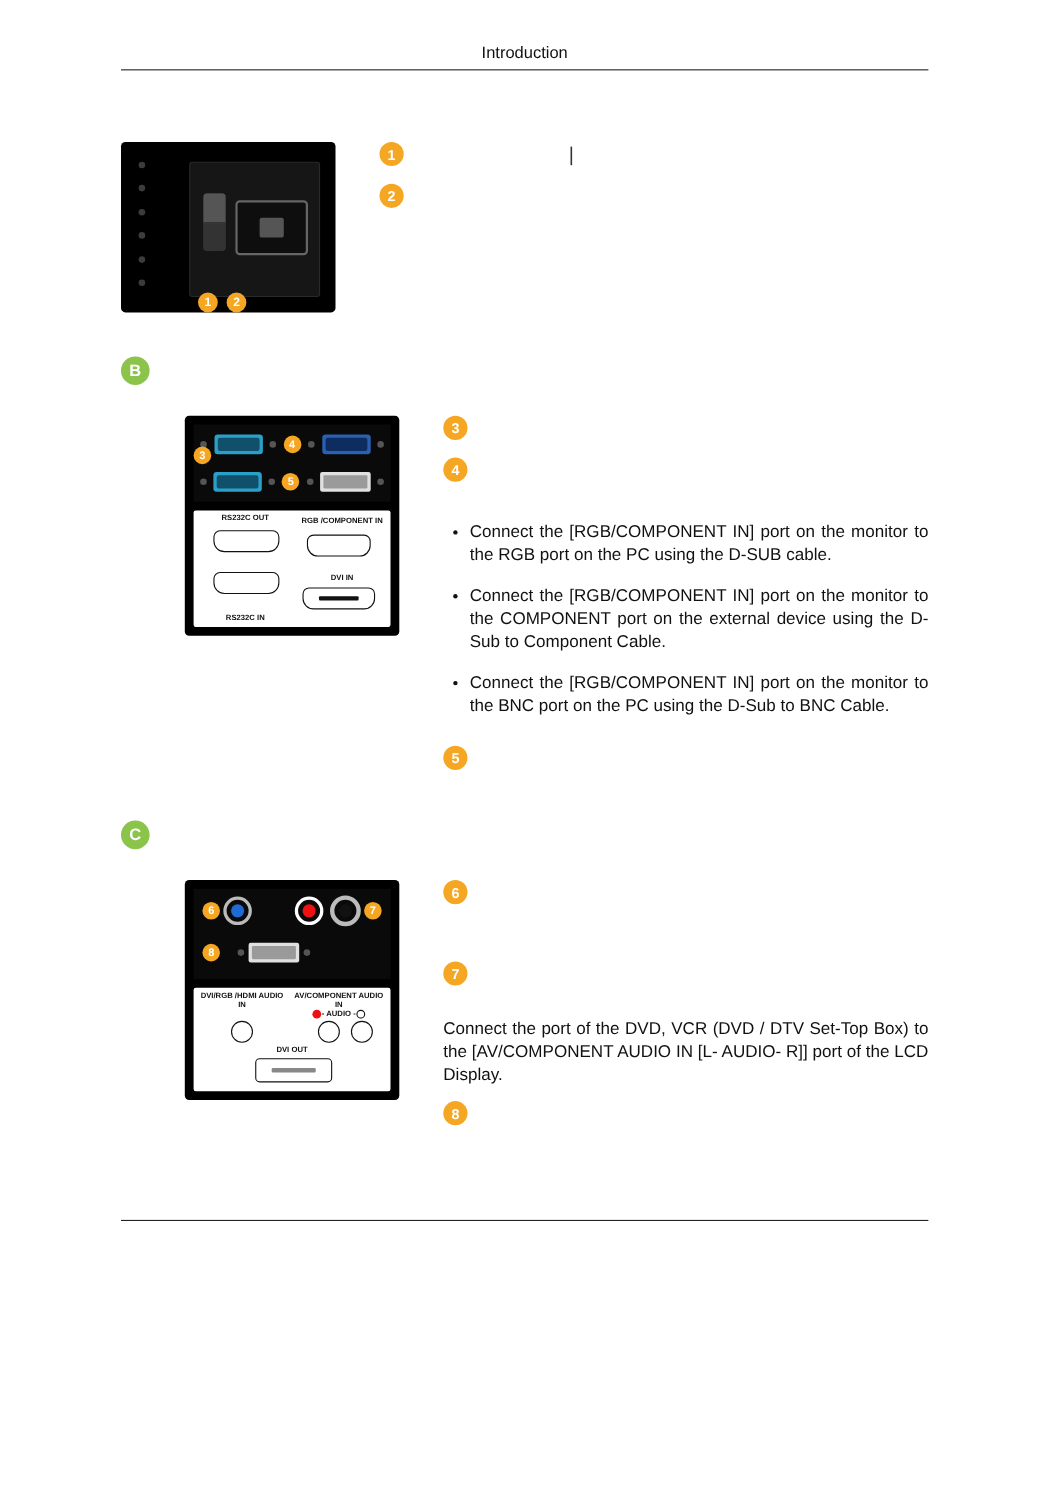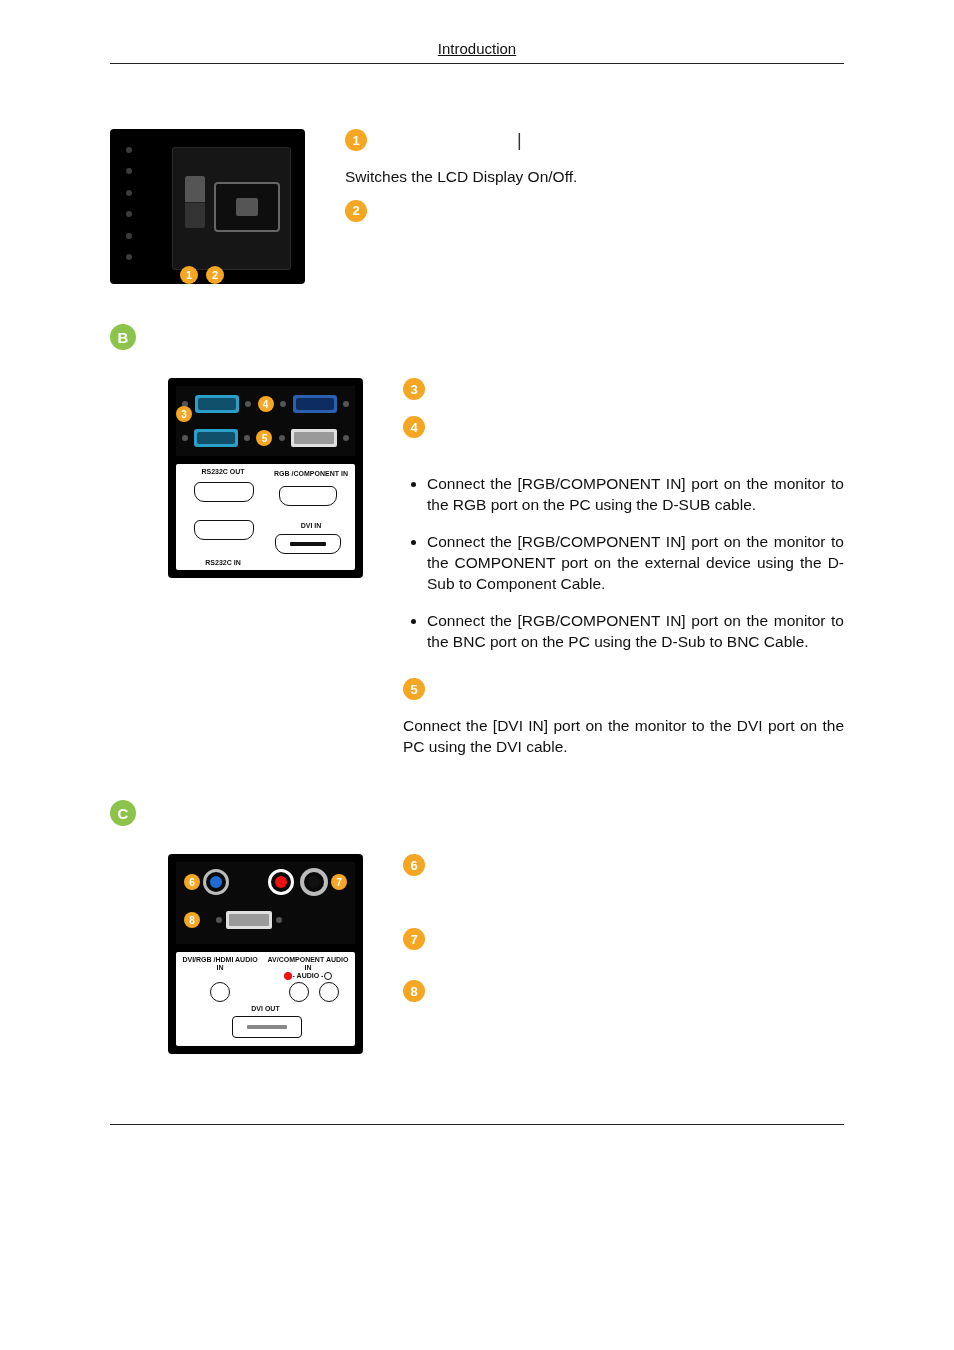--- a/index.html
+++ b/index.html
@@ -18,21 +18,20 @@
   }
   .page{
     padding:40px 110px 60px 110px;
   }
   .header{
     text-align:center;
     font-size:15px;
     padding-bottom:6px;
     border-bottom:1px solid #222;
     margin-bottom:65px;
-    text-decoration:underline;
   }
   .two-col{
     display:flex;
     align-items:flex-start;
     gap:40px;
     margin-bottom:30px;
   }
   .left{width:195px;flex:0 0 195px;}
   .right{flex:1;min-width:0;}
   .right p{margin:0 0 12px 0;line-height:1.35;font-size:15.5px;}
@@ -155,21 +154,20 @@
         </div>
         <span class="num-circle num-orange pa-num pa-n1">1</span>
         <span class="num-circle num-orange pa-num pa-n2">2</span>
       </div>
     </div>
     <div class="right">
       <div class="badge-row">
         <span class="num-circle num-orange">1</span>
         <span class="pipe" style="margin-left:140px;">|</span>
       </div>
-      <p>Switches the LCD Display On/Off.</p>
       <div class="badge-row">
         <span class="num-circle num-orange">2</span>
       </div>
     </div>
   </div>
 
   <div class="badge-lone">
     <span>B</span>
   </div>
 
@@ -220,21 +218,20 @@
       </div>
       <div style="height:20px;"></div>
       <ul class="bullets">
         <li>Connect the [RGB/COMPONENT IN] port on the monitor to the RGB port on the PC using the D-SUB cable.</li>
         <li>Connect the [RGB/COMPONENT IN] port on the monitor to the COMPONENT port on the external device using the D-Sub to Component Cable.</li>
         <li>Connect the [RGB/COMPONENT IN] port on the monitor to the BNC port on the PC using the D-Sub to BNC Cable.</li>
       </ul>
       <div class="badge-row">
         <span class="num-circle num-orange">5</span>
       </div>
-      <p class="tight">Connect the [DVI IN] port on the monitor to the DVI port on the PC using the DVI cable.</p>
     </div>
   </div>
 
   <div class="badge-lone">
     <span>C</span>
   </div>
 
   <div class="two-col" style="margin-left:58px;">
     <div class="left">
       <div class="panel panel-c">
@@ -272,20 +269,21 @@
     </div>
     <div class="right">
       <div class="badge-row">
         <span class="num-circle num-orange">6</span>
       </div>
       <div style="height:36px;"></div>
       <div class="badge-row">
         <span class="num-circle num-orange">7</span>
       </div>
       <div style="height:14px;"></div>
+      <p class="tight">Connect the port of the DVD, VCR (DVD / DTV Set-Top Box) to the [AV/COMPONENT AUDIO IN [L- AUDIO- R]] port of the LCD Display.</p>
       <div class="badge-row">
         <span class="num-circle num-orange">8</span>
       </div>
     </div>
   </div>
 
   <div class="footer-rule"></div>
 </div>
 
 </body></html>

